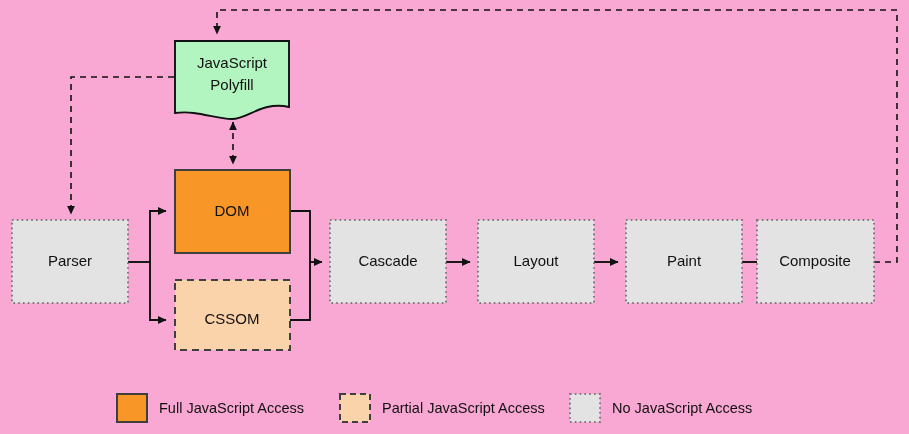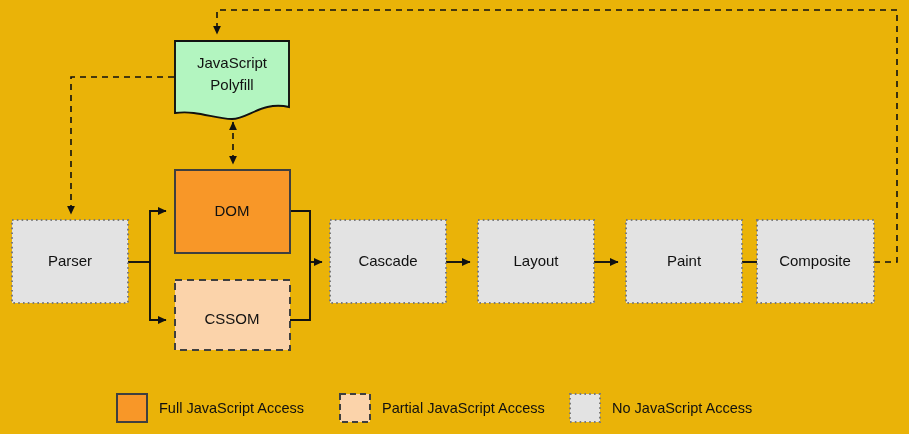--- a/index.html
+++ b/index.html
@@ -10,21 +10,21 @@
   body {
     width: 909px;
     height: 434px;
     font-family: "Liberation Sans", sans-serif;
     overflow: hidden;
   }
   #stage {
     position: relative;
     width: 909px;
     height: 434px;
-    background: #eab308;
+    background: #f9a8d4;
   }
   svg.diagram {
     position: absolute;
     left: 0;
     top: 0;
     width: 909px;
     height: 434px;
   }
   .node-label {
     font-family: "Liberation Sans", sans-serif;

